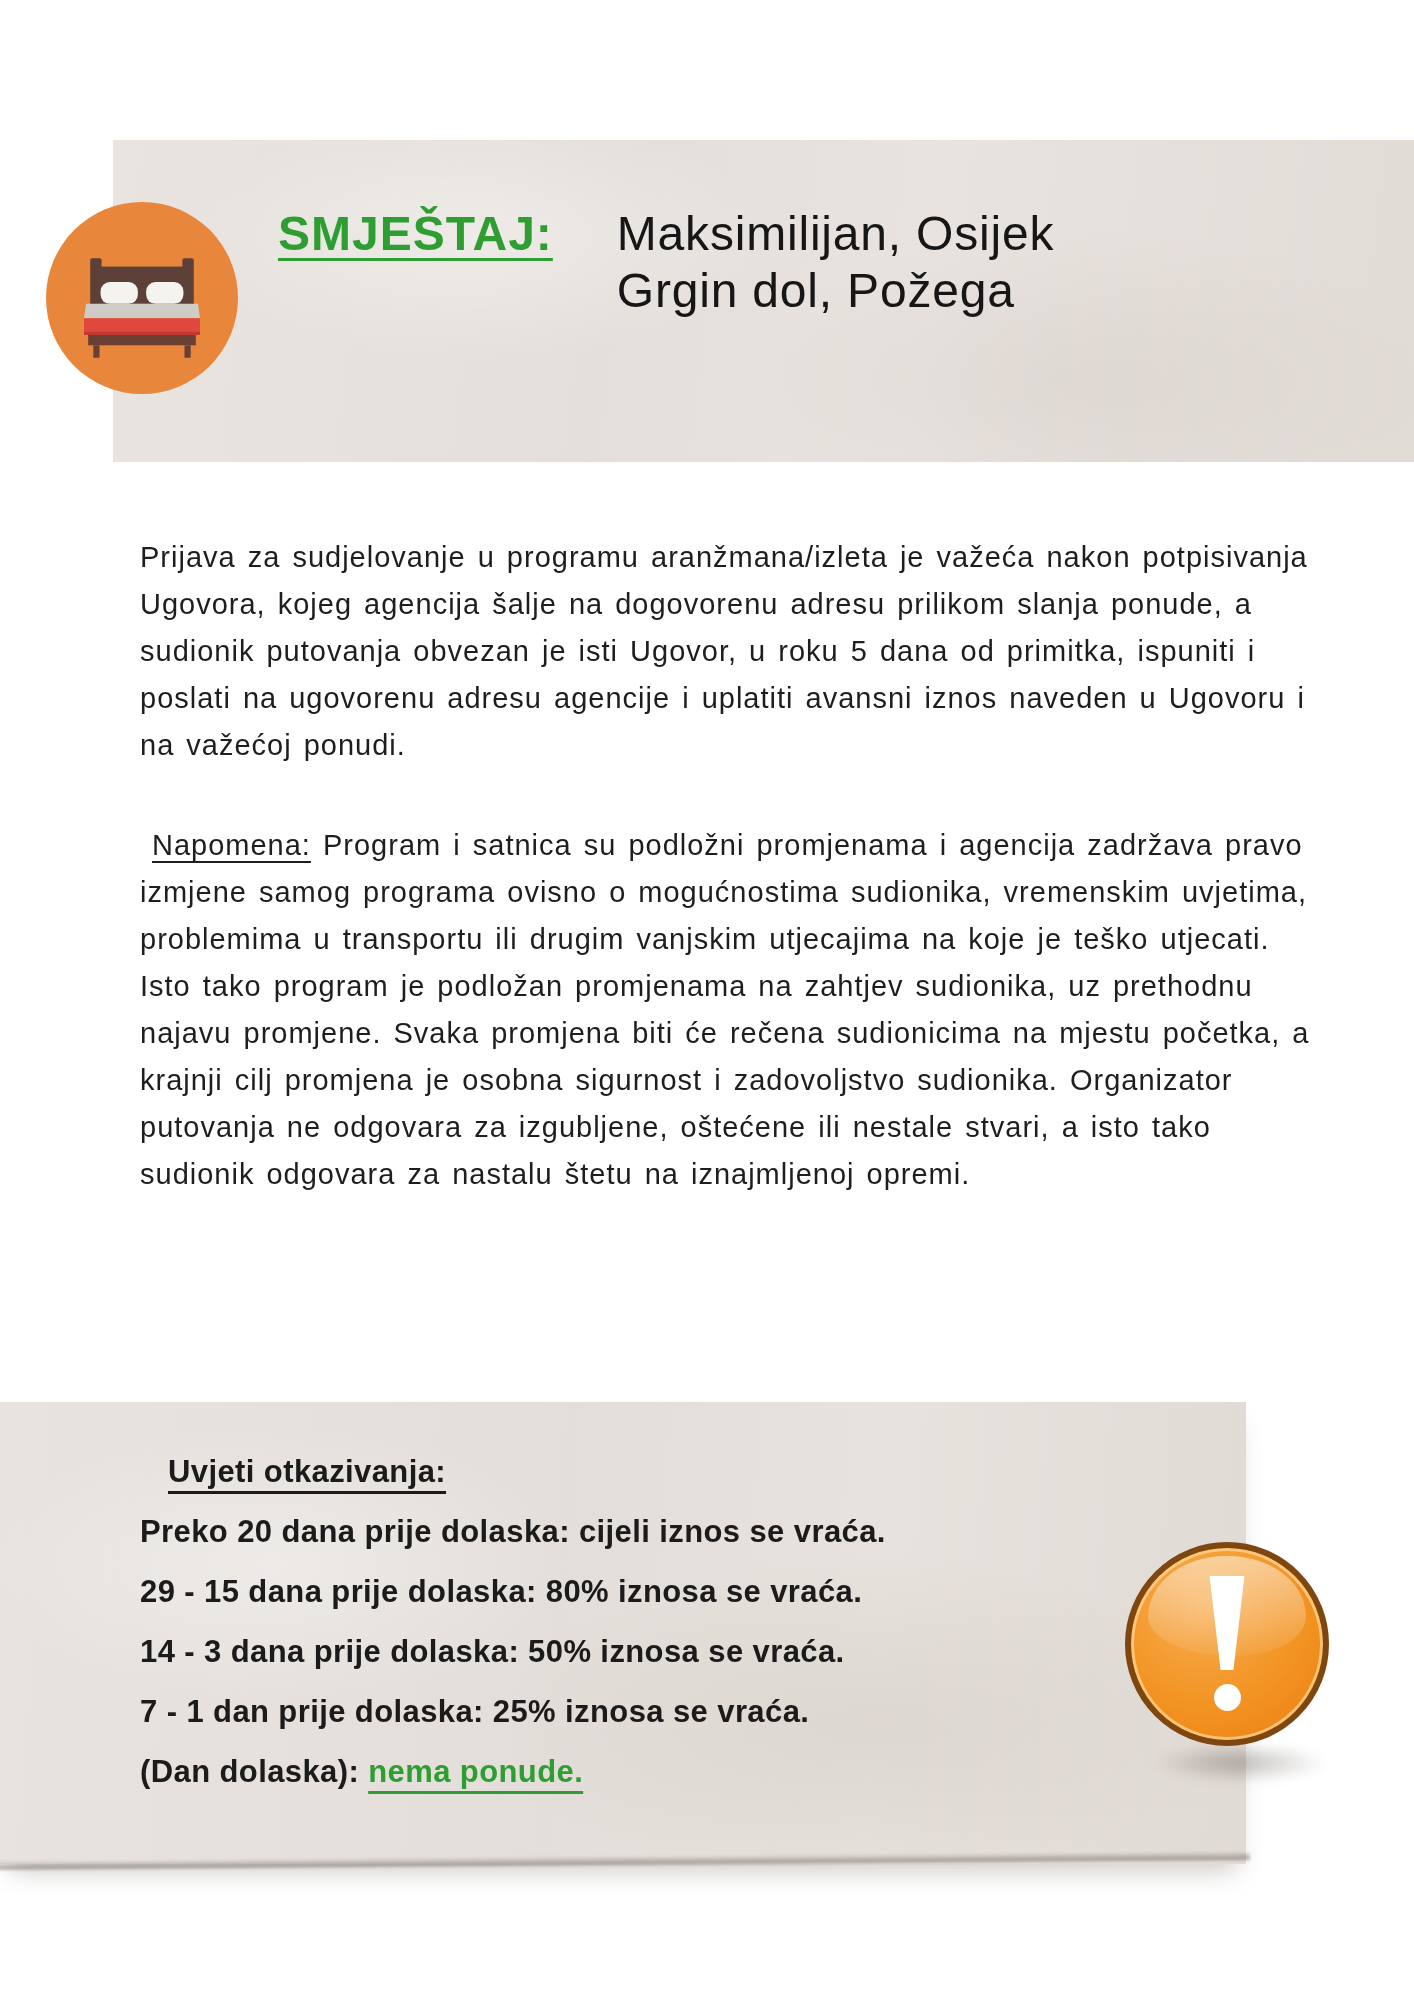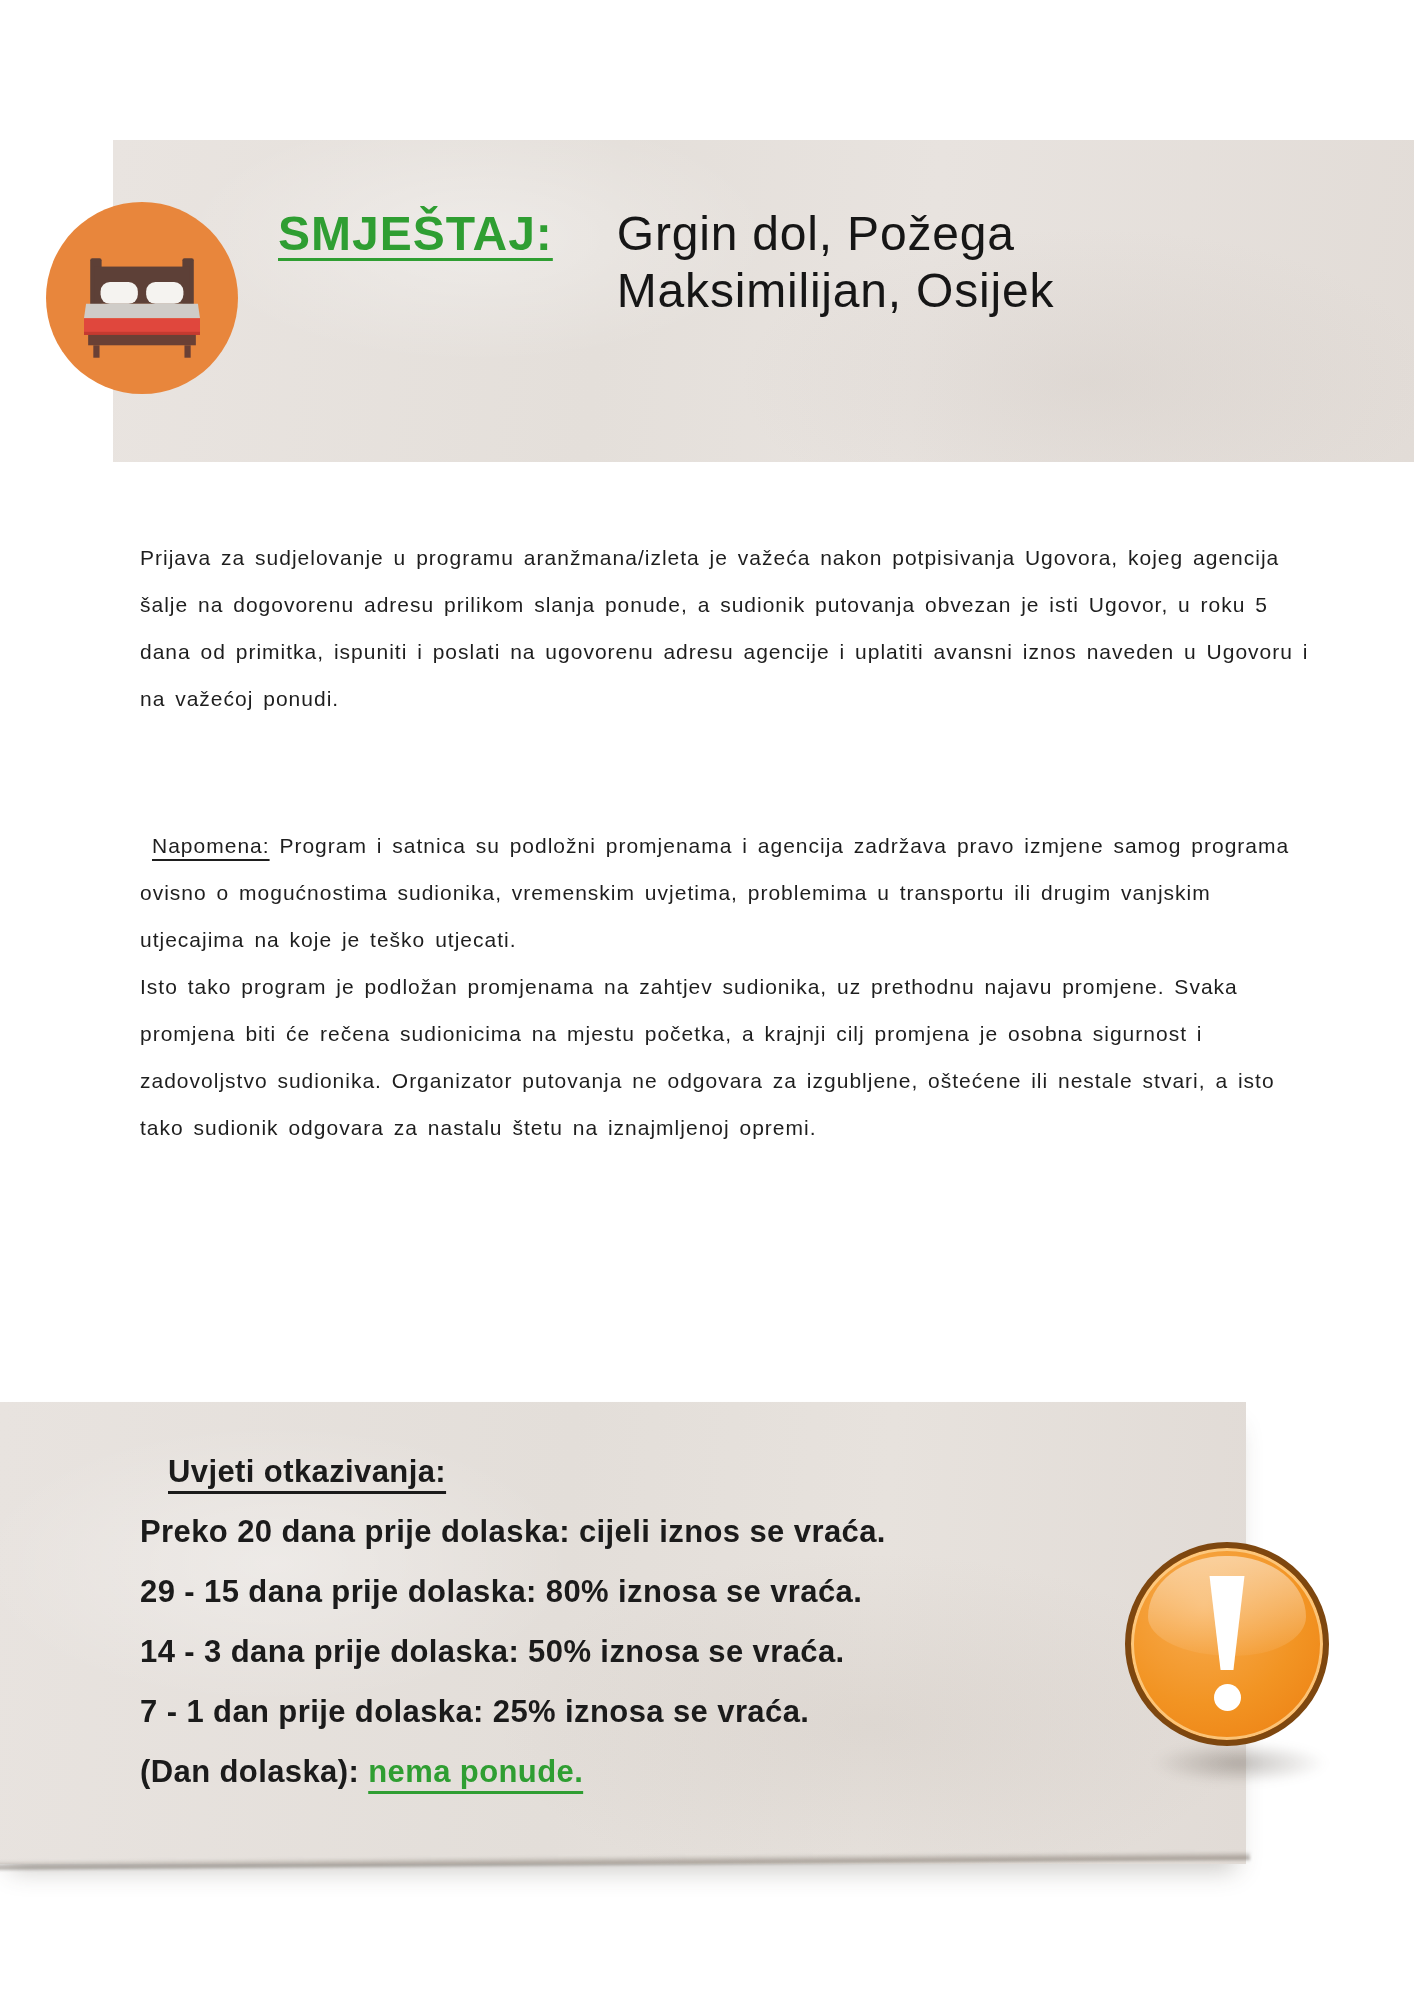--- a/index.html
+++ b/index.html
@@ -39,21 +39,21 @@
     color:#2f9e32;font-weight:bold;letter-spacing:1px;
     text-decoration:underline;text-decoration-thickness:3px;text-underline-offset:8px;
     cursor:pointer;
   }
   .header-locations{color:#161616;letter-spacing:0.8px;}
   .header-locations div{white-space:nowrap;}
 
   
   .bodytext{
     position:absolute;left:140px;width:1175px;
-    font-size:21px;line-height:47px;letter-spacing:1px;word-spacing:3px;
+    font-size:29px;line-height:47px;letter-spacing:1px;word-spacing:3px;
     color:#1e1e1e;
   }
   .intro{top:534px;}
   .note{top:822px;}
   .note-label{
     text-decoration:underline;text-decoration-thickness:2px;text-underline-offset:6px;margin-left:12px;
   }
 
   
   .cancel-banner{
@@ -130,22 +130,22 @@
     <rect x="0" y="71" width="112" height="3" fill="#c43a30"></rect>
     <rect x="4" y="74" width="104" height="10" fill="#6a4035"></rect>
     <rect x="9" y="84" width="6" height="12" fill="#6a4035"></rect>
     <rect x="97" y="84" width="6" height="12" fill="#6a4035"></rect>
   </svg>
 </div>
 
 <div class="header-text">
   <span class="header-label">SMJEŠTAJ:</span>
   <span class="header-locations">
+    <div>Maksimilijan, Osijek</div>
     <div>Grgin dol, Požega</div>
-    <div>Maksimilijan, Osijek</div>
   </span>
 </div>
 
 <div class="bodytext intro">Prijava za sudjelovanje u programu aranžmana/izleta je važeća nakon potpisivanja Ugovora, kojeg agencija šalje na dogovorenu adresu prilikom slanja ponude, a sudionik putovanja obvezan je isti Ugovor, u roku 5 dana od primitka, ispuniti i poslati na ugovorenu adresu agencije i uplatiti avansni iznos naveden u Ugovoru i na važećoj ponudi.</div>
 
 <div class="bodytext note">
   <span class="note-label">Napomena:</span><span> Program i satnica su podložni promjenama i agencija zadržava pravo izmjene samog programa ovisno o mogućnostima sudionika, vremenskim uvjetima, problemima u transportu ili drugim vanjskim utjecajima na koje je teško utjecati.</span>
   <div>Isto tako program je podložan promjenama na zahtjev sudionika, uz prethodnu najavu promjene. Svaka promjena biti će rečena sudionicima na mjestu početka, a krajnji cilj promjena je osobna sigurnost i zadovoljstvo sudionika. Organizator putovanja ne odgovara za izgubljene, oštećene ili nestale stvari, a isto tako sudionik odgovara za nastalu štetu na iznajmljenoj opremi.</div>
 </div>
 

